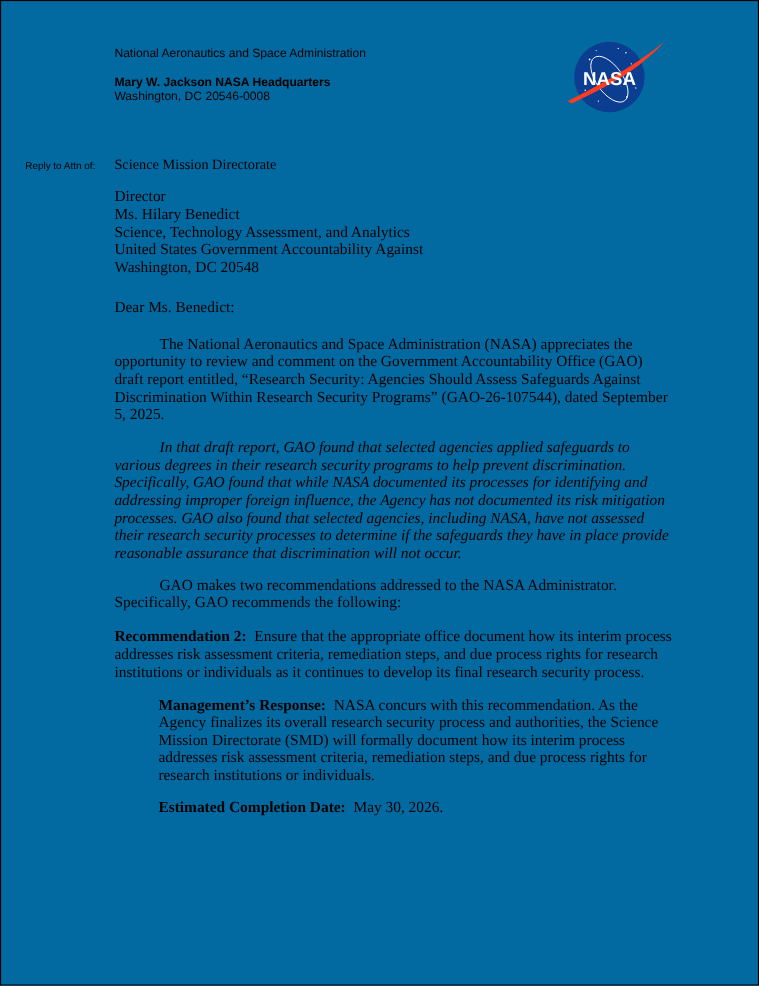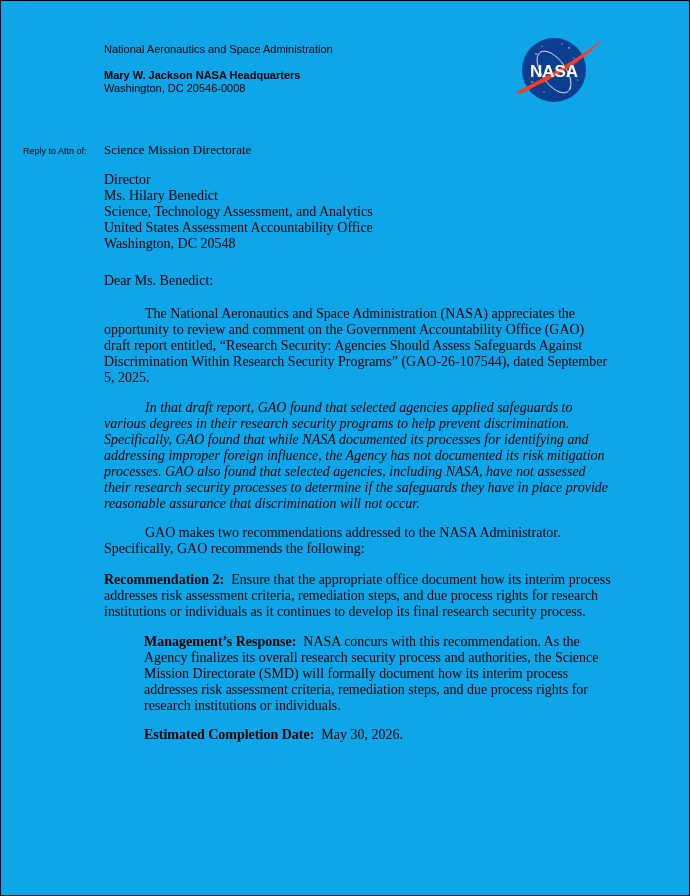--- a/index.html
+++ b/index.html
@@ -1,19 +1,19 @@
 <!DOCTYPE html>
 <html><head>
 <meta charset="utf-8">
 <style>
   html, body { margin:0; padding:0; background:#fff; }
   body { width:690px; height:896px; overflow:hidden; }
   .page {
     position:relative; width:688px; height:894px;
-    border:1px solid #000; background:#0ea5e9; box-sizing:content-box;
+    border:1px solid #000; background:#0369a1; box-sizing:content-box;
   }
   .sans { font-family:"Liberation Sans", sans-serif; }
   .serif { font-family:"Liberation Serif", serif; }
   .agency { position:absolute; left:103px; top:42px; font-size:11px; color:#000; }
   .hq { position:absolute; left:103px; top:68px; font-size:11px; line-height:13px; color:#000; }
   .hq .bold { font-weight:bold; }
   .logo { position:absolute; left:513px; top:33px; width:92px; height:70px; }
   .reply-label { position:absolute; left:22px; top:145px; font-size:9px; color:#000; }
   .reply-value { position:absolute; left:103px; top:141px; font-size:13px; color:#000; }
   .body-text { font-size:14px; line-height:16px; color:#000; }
@@ -61,21 +61,21 @@
     </svg>
   </div>
 
   <div class="reply-label sans">Reply to Attn of:</div>
   <div class="reply-value serif">Science Mission Directorate</div>
 
   <div class="addr serif body-text">
     <div>Director</div>
     <div>Ms. Hilary Benedict</div>
     <div>Science, Technology Assessment, and Analytics</div>
-    <div>United States Assessment Accountability Office</div>
+    <div>United States Government Accountability Against</div>
     <div>Washington, DC  20548</div>
   </div>
 
   <div class="salutation serif body-text">Dear Ms. Benedict:</div>
 
   <div class="para p1 indent serif body-text">The National Aeronautics and Space Administration (NASA) appreciates the opportunity to review and comment on the Government Accountability Office (GAO) draft report entitled, “Research Security:  Agencies Should Assess Safeguards Against Discrimination Within Research Security Programs” (GAO-26-107544), dated September 5, 2025.</div>
   <div class="para p2 indent serif body-text">In that draft report, GAO found that selected agencies applied safeguards to various degrees in their research security programs to help prevent discrimination.  Specifically, GAO found that while NASA documented its processes for identifying and addressing improper foreign influence, the Agency has not documented its risk mitigation processes. GAO also found that selected agencies, including NASA, have not assessed their research security processes to determine if the safeguards they have in place provide reasonable assurance that discrimination will not occur.</div>
   <div class="para p3 indent serif body-text">GAO makes two recommendations addressed to the NASA Administrator. Specifically, GAO recommends the following:</div>
 
   <div class="para rec serif body-text">

